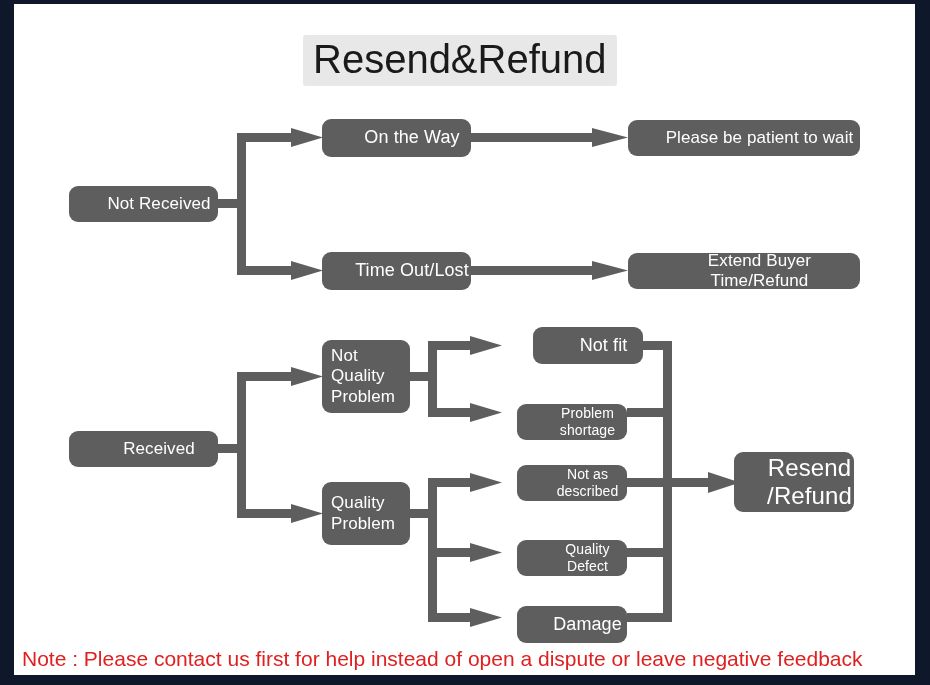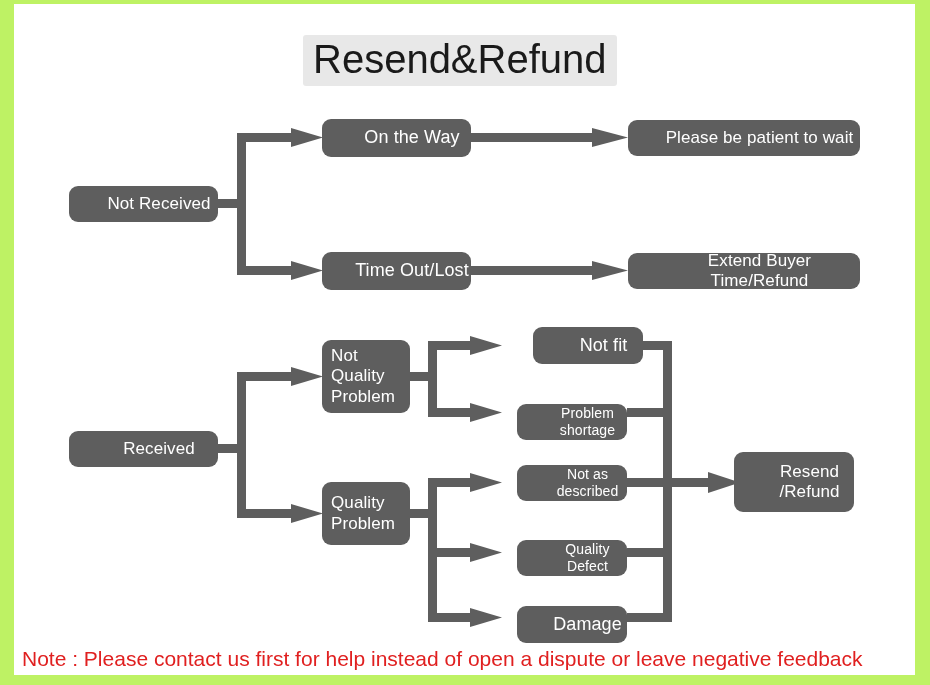--- a/index.html
+++ b/index.html
@@ -4,21 +4,21 @@
 <style>
   html, body {
     margin: 0;
     padding: 0;
     background: #f2f2f2;
   }
   #root {
     position: relative;
     width: 930px;
     height: 685px;
-    background: #bef264;
+    background: #0f172a;
     font-family: "Liberation Sans", sans-serif;
     overflow: hidden;
   }
   #canvas {
     position: absolute;
     left: 14px;
     top: 4px;
     width: 901px;
     height: 671px;
     background: #ffffff;
@@ -158,19 +158,19 @@
   <div class="node" style="left:517px; top:327px; width:110px; height:37px; font-size:18px;margin-left:16px;">Not fit</div>
 
   <div class="node" style="left:517px; top:404px; width:110px; height:36px; font-size:14px;">Problem shortage</div>
 
   <div class="node" style="left:517px; top:465px; width:110px; height:36px; font-size:14px;">Not as described</div>
 
   <div class="node" style="left:517px; top:540px; width:110px; height:36px; font-size:14px;">Quality Defect</div>
 
   <div class="node" style="left:517px; top:606px; width:110px; height:37px; font-size:18px;">Damage</div>
 
-  <div class="node" style="left:734px; top:452px; width:120px; height:60px; font-size:17px; flex-direction:column;">
+  <div class="node" style="left:734px; top:452px; width:120px; height:60px; font-size:24px; flex-direction:column;">
     <span>Resend</span>
     <span>/Refund</span>
   </div>
 
   <div class="note" style="left:22px; top:647px;">Note : Please contact us first for help instead of open a dispute or leave negative feedback</div>
 </div>
 
 </body></html>

